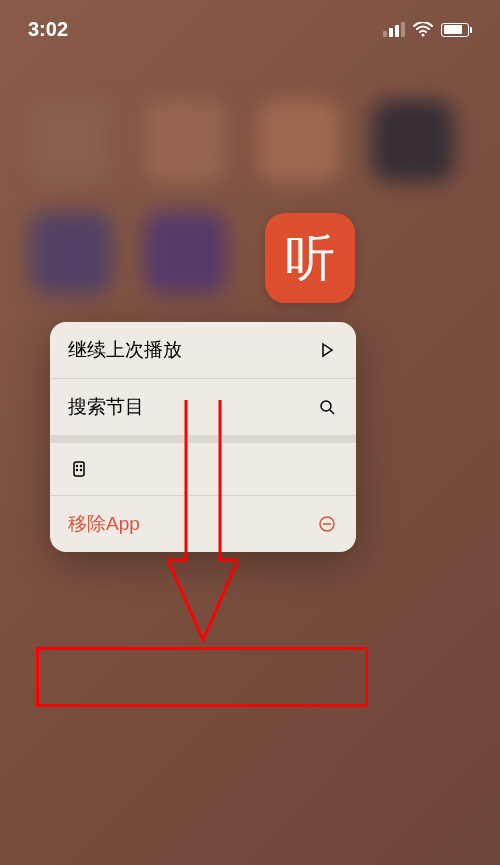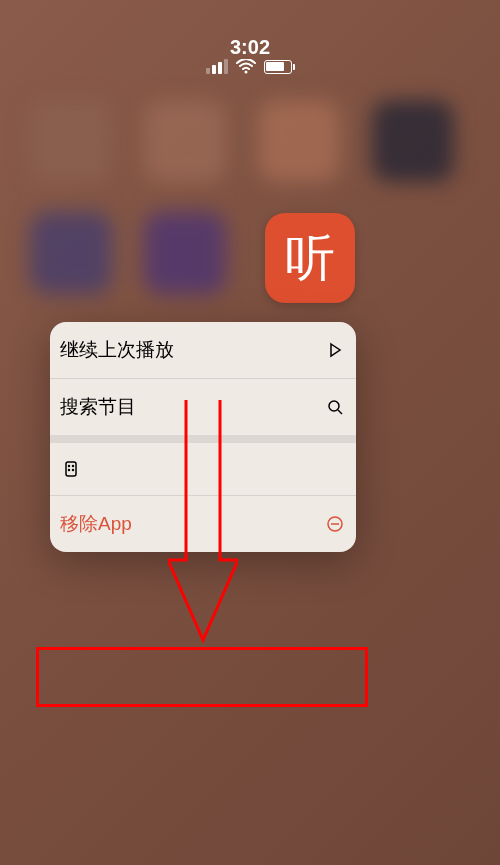--- a/index.html
+++ b/index.html
@@ -12,23 +12,22 @@
       height: 865px;
       background: linear-gradient(135deg, #8a5b4a 0%, #7a4f3f 50%, #6e4638 100%);
       font-family: -apple-system, "Helvetica Neue", sans-serif;
       position: relative;
       overflow: hidden;
     }
     .status-bar {
       display: flex;
       justify-content: space-between;
       align-items: center;
-      padding: 36px 28px 0;
+      padding: 18px 28px 0;
       color: white;
-      flex-direction: column;
     }
     .status-time {
       font-size: 20px;
       font-weight: 600;
     }
     .status-icons {
       display: flex;
       align-items: center;
       gap: 8px;
     }
@@ -110,21 +109,21 @@
       width: 306px;
       background: rgba(245, 240, 236, 0.96);
       border-radius: 16px;
       overflow: hidden;
       box-shadow: 0 10px 40px rgba(0,0,0,0.3);
     }
     .menu-item {
       display: flex;
       justify-content: space-between;
       align-items: center;
-      padding: 15px 10px;
+      padding: 15px 18px;
       border-bottom: 1px solid rgba(0,0,0,0.1);
       font-size: 19px;
       color: #000;
       cursor: pointer;
     }
     .menu-item:last-child {
       border-bottom: none;
       color: #d9533a;
     }
     .menu-item:last-child .menu-icon svg {

